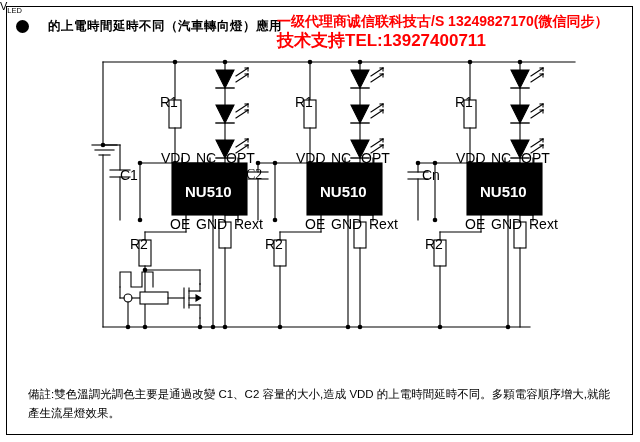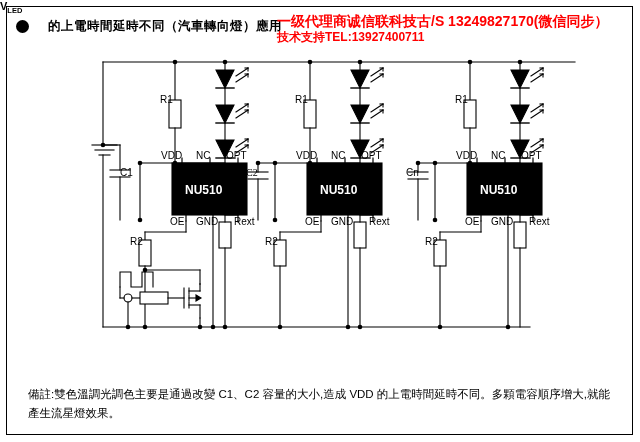--- a/index.html
+++ b/index.html
@@ -51,57 +51,57 @@
     top: 13px;
     font-size: 14px;
     font-weight: bold;
     color: #ff0000;
     white-space: nowrap;
   }
   .ad-line2 {
     position: absolute;
     left: 277px;
     top: 29px;
-    font-size: 12px;
+    font-size: 17px;
     font-weight: bold;
     color: #ff0000;
     white-space: nowrap;
   }
   .note-text {
     position: absolute;
     left: 28px;
     top: 385px;
     width: 585px;
     font-size: 11.5px;
     color: #000000;
     line-height: 19px;
   }
   .schematic {
     position: absolute;
     left: 0;
     top: 0;
   }
   .lbl {
     position: absolute;
-    font-size: 10px;
+    font-size: 14px;
     color: #000000;
     white-space: nowrap;
     text-align: right;
   }
   .chip-label {
     position: absolute;
-    font-size: 12px;
+    font-size: 15px;
     font-weight: bold;
     color: #ffffff;
     white-space: nowrap;
   }
   .vled {
     position: absolute;
     font-size: 11px;
-    font-weight: bold;
+    font-weight: normal;
     color: #000000;
     white-space: nowrap;
   }
   .vled sub {
     font-size: 7.5px;
   }
 </style>
 </head>
 <body>
 
@@ -397,21 +397,21 @@
   <div class="lbl" style="left:296px; top:150px;">VDD</div>
   <div class="lbl" style="left:331px; top:150px;">NC</div>
   <div class="lbl" style="left:361px; top:150px;">OPT</div>
   <div class="chip-label" style="left:320px; top:183px;">NU510</div>
   <div class="lbl" style="left:305px; top:216px;">OE</div>
   <div class="lbl" style="left:331px; top:216px;">GND</div>
   <div class="lbl" style="left:369px; top:216px;">Rext</div>
   <div class="lbl" style="left:265px; top:236px;">R2</div>
 
   <div class="lbl" style="left:455px; top:94px;">R1</div>
-  <div class="lbl" style="left:406px; top:167px;">Cn</div>
+  <div class="lbl" style="left:422px; top:167px;">Cn</div>
   <div class="lbl" style="left:456px; top:150px;">VDD</div>
   <div class="lbl" style="left:491px; top:150px;">NC</div>
   <div class="lbl" style="left:521px; top:150px;">OPT</div>
   <div class="chip-label" style="left:480px; top:183px;">NU510</div>
   <div class="lbl" style="left:465px; top:216px;">OE</div>
   <div class="lbl" style="left:491px; top:216px;">GND</div>
   <div class="lbl" style="left:529px; top:216px;">Rext</div>
   <div class="lbl" style="left:425px; top:236px;">R2</div>
 
   <div class="note-text">備註:雙色溫調光調色主要是通過改變 C1、C2 容量的大小,造成 VDD 的上電時間延時不同。多顆電容順序增大,就能產生流星燈效果。</div>

